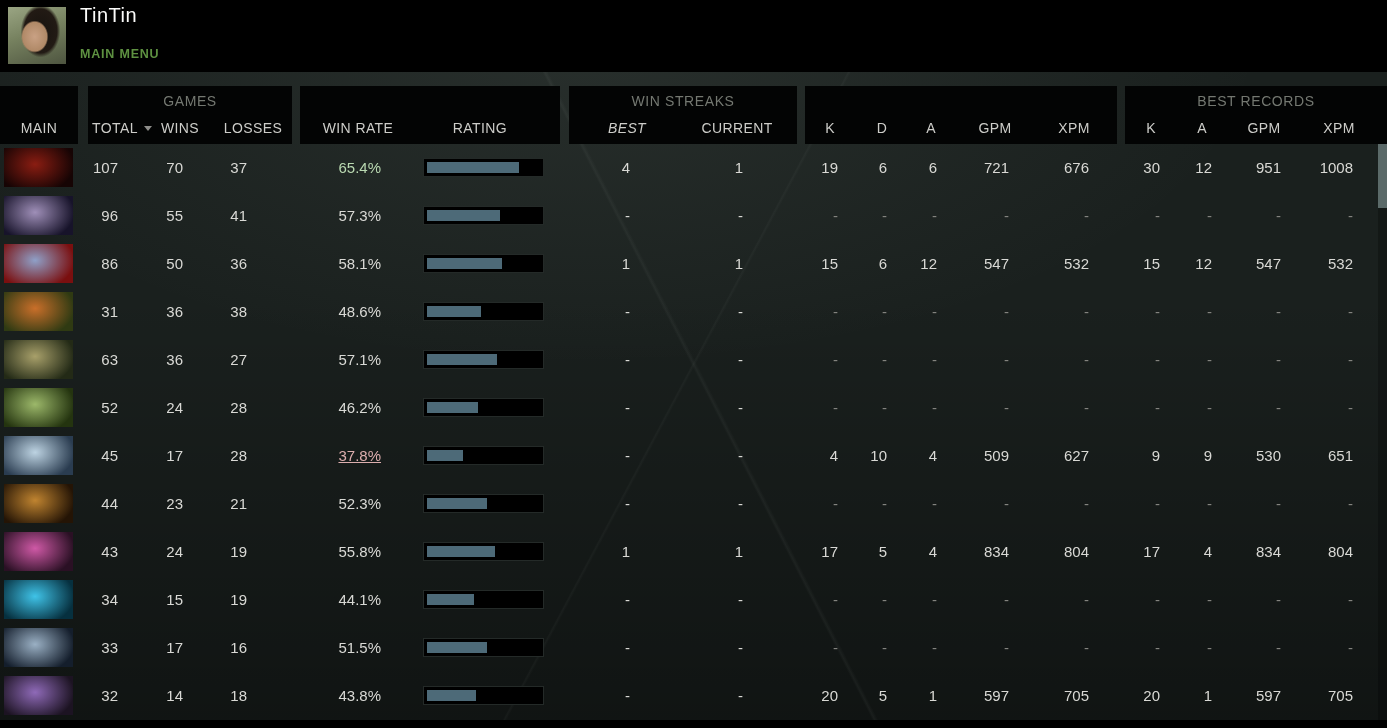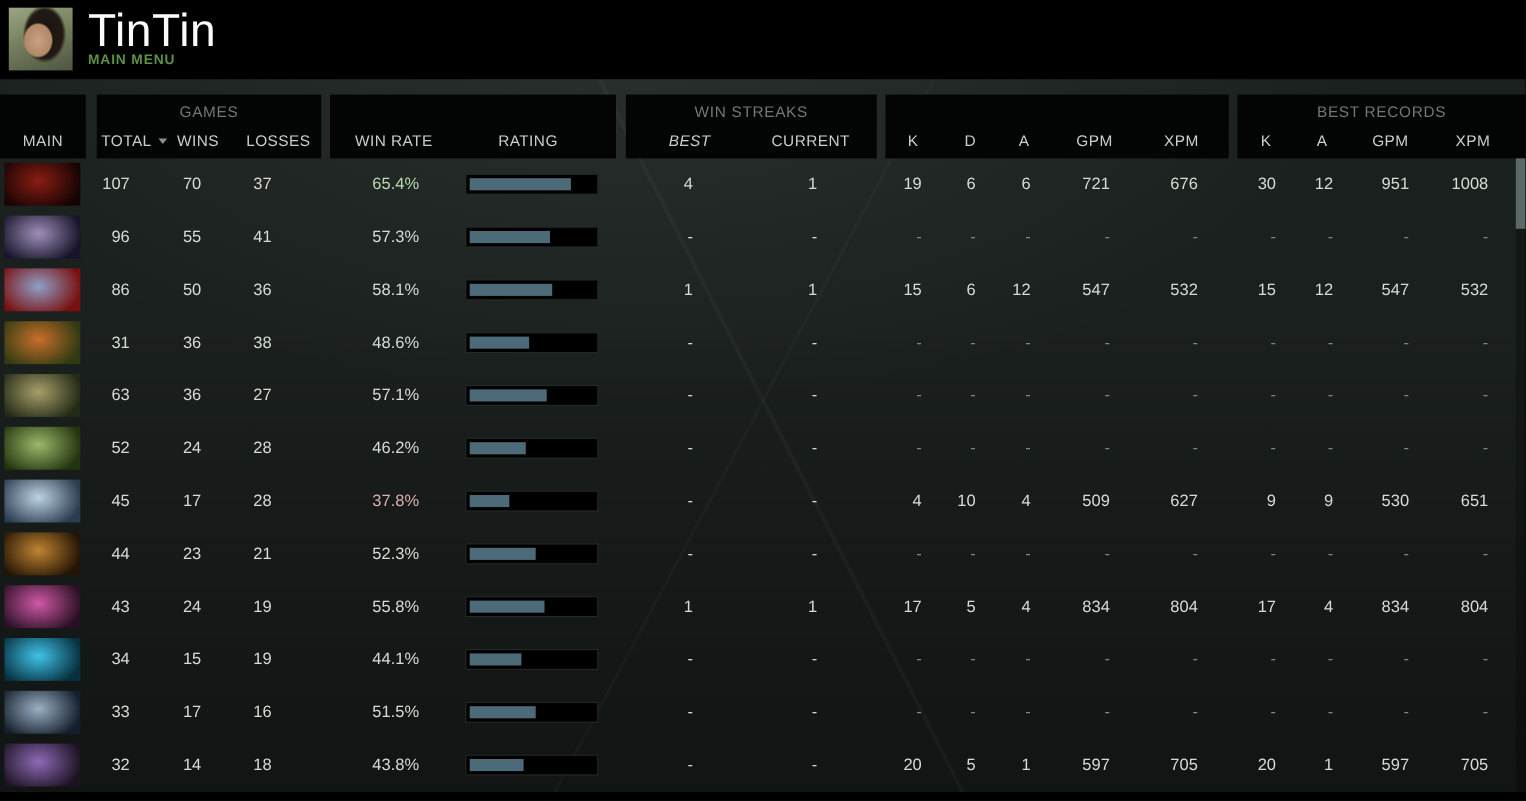--- a/index.html
+++ b/index.html
@@ -16,21 +16,21 @@
   }
   
   .topbar { position:absolute; left:0; top:0; width:100%; height:72px; background:#000; }
   .avatar {
     position:absolute; left:8px; top:7px; width:58px; height:57px; cursor:pointer;
     background:
       radial-gradient(22px 26px at 46% 52%, #c9a184 0%, #b08967 55%, rgba(0,0,0,0) 62%),
       radial-gradient(30px 40px at 56% 42%, #17130f 0%, #221a14 55%, rgba(0,0,0,0) 66%),
       linear-gradient(160deg, #9aa583 0%, #76815f 45%, #4e5540 100%);
   }
-  .player-name { position:absolute; left:80px; top:4px; font-size:42px; color:#fbfbfa; letter-spacing:0.5px; }
+  .player-name { position:absolute; left:80px; top:4px; font-size:20px; color:#fbfbfa; letter-spacing:0.5px; }
   .main-menu { position:absolute; left:80px; top:47px; font-size:12.5px; font-weight:bold; color:#5e9141; letter-spacing:0.8px; cursor:pointer; }
   
   .thead { position:absolute; left:0; top:86px; width:100%; height:58px;padding-left:28px; }
   .hbox { position:absolute; top:0; bottom:0; background:#030404; }
   .hbox.hero   { left:0;    width:78px;  }
   .hbox.games  { left:88px;  width:204px; }
   .hbox.rate   { left:300px; width:260px; }
   .hbox.streak { left:569px; width:228px; }
   .hbox.avg    { left:805px; width:312px; }
   .hbox.best   { left:1125px; width:262px; }
@@ -240,21 +240,21 @@
       <span class="cell c-ra dim">-</span>
       <span class="cell c-rgpm dim">-</span>
       <span class="cell c-rxpm dim">-</span>
     </div>
 
     <div class="trow">
       <div class="portrait" style="background: radial-gradient(46px 34px at 45% 42%, rgb(189, 211, 226) 0%, rgb(42, 60, 80) 85%);"></div>
       <span class="cell c-total">45</span>
       <span class="cell c-wins">17</span>
       <span class="cell c-losses">28</span>
-      <span class="cell c-wr" style="color: rgb(220, 174, 174);">37.8%</span>
+      <span class="cell c-wr" style="color: rgb(220, 174, 174); text-decoration: underline;">37.8%</span>
       <div class="bar">
           <div class="bar-fill" style="width: 32%;"></div>
         </div>
       <span class="cell c-sb">-</span>
       <span class="cell c-sc">-</span>
       <span class="cell c-k">4</span>
       <span class="cell c-d">10</span>
       <span class="cell c-a">4</span>
       <span class="cell c-gpm">509</span>
       <span class="cell c-xpm">627</span>

